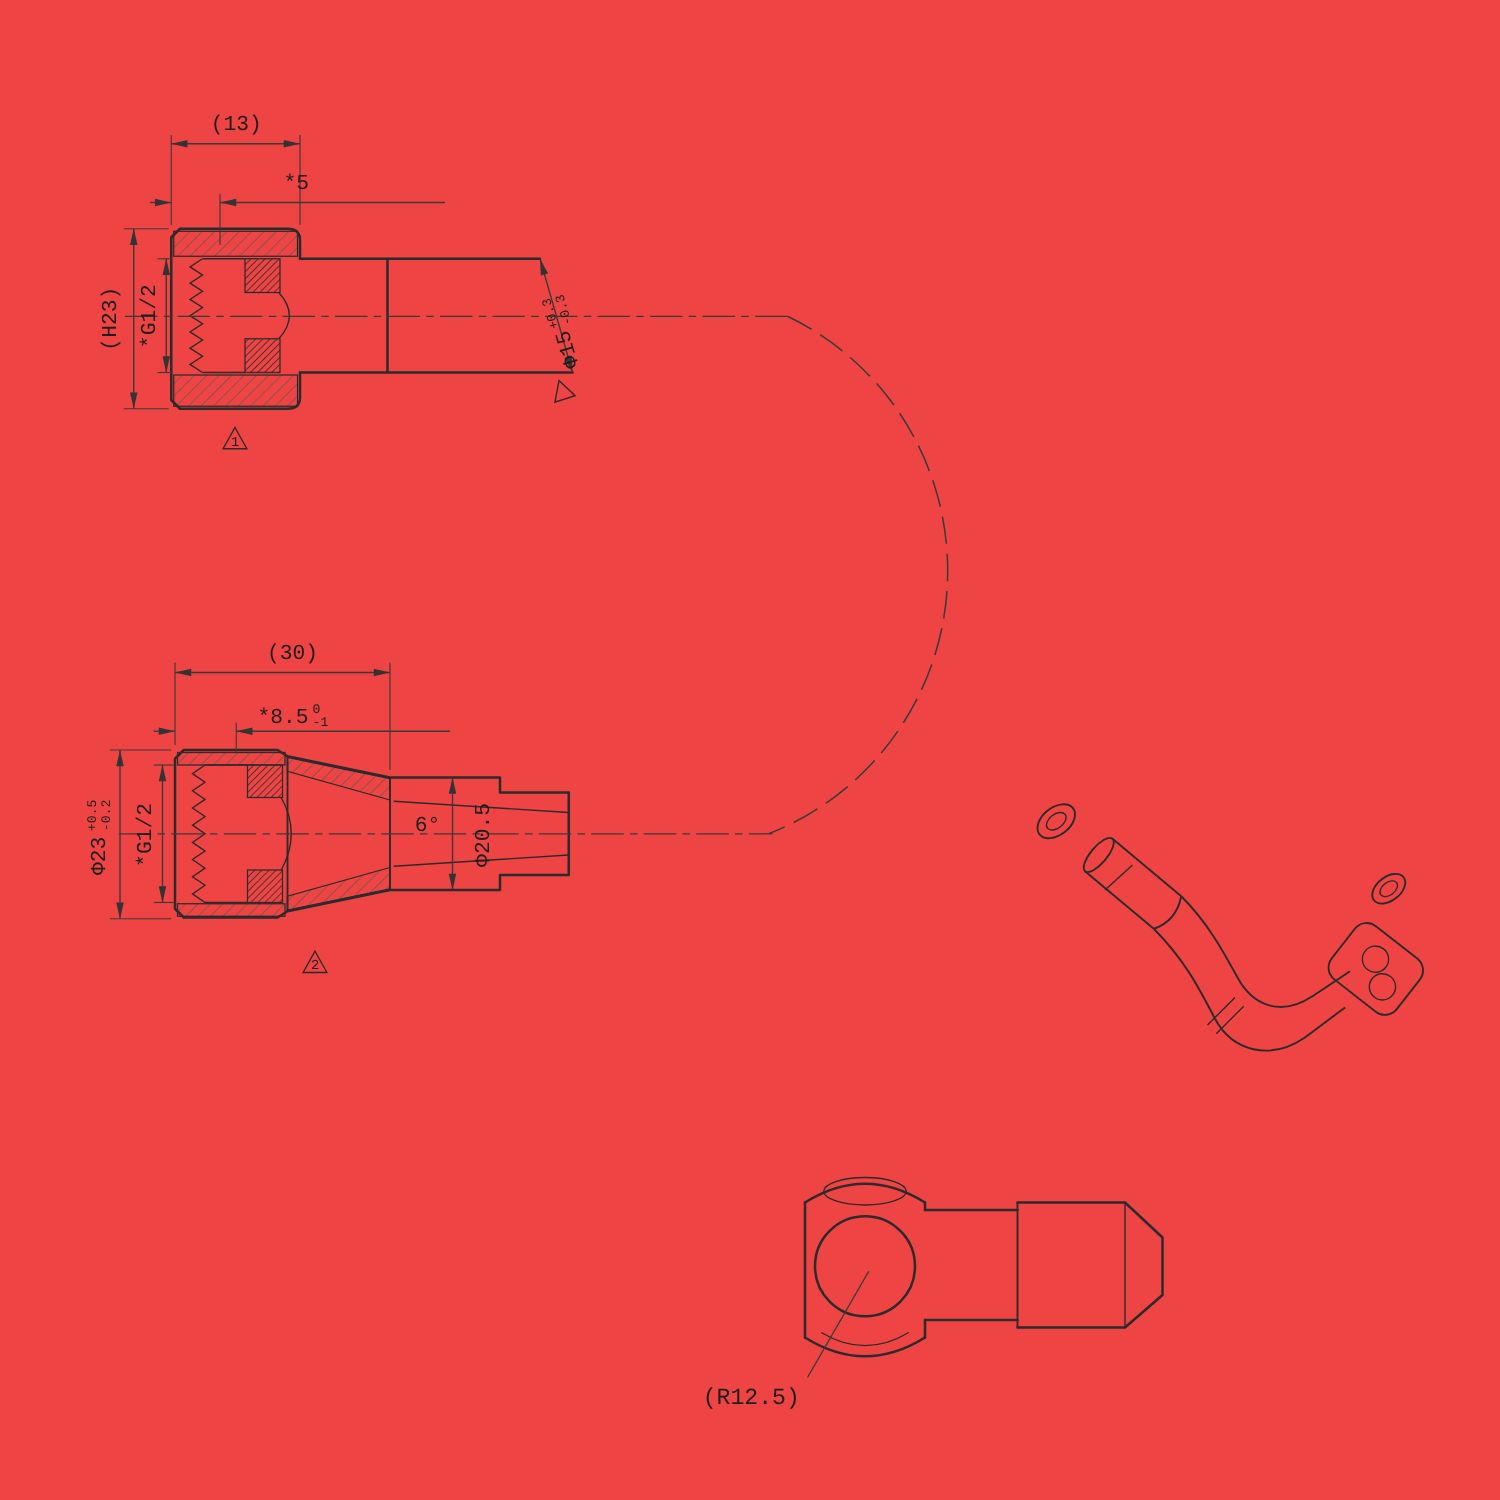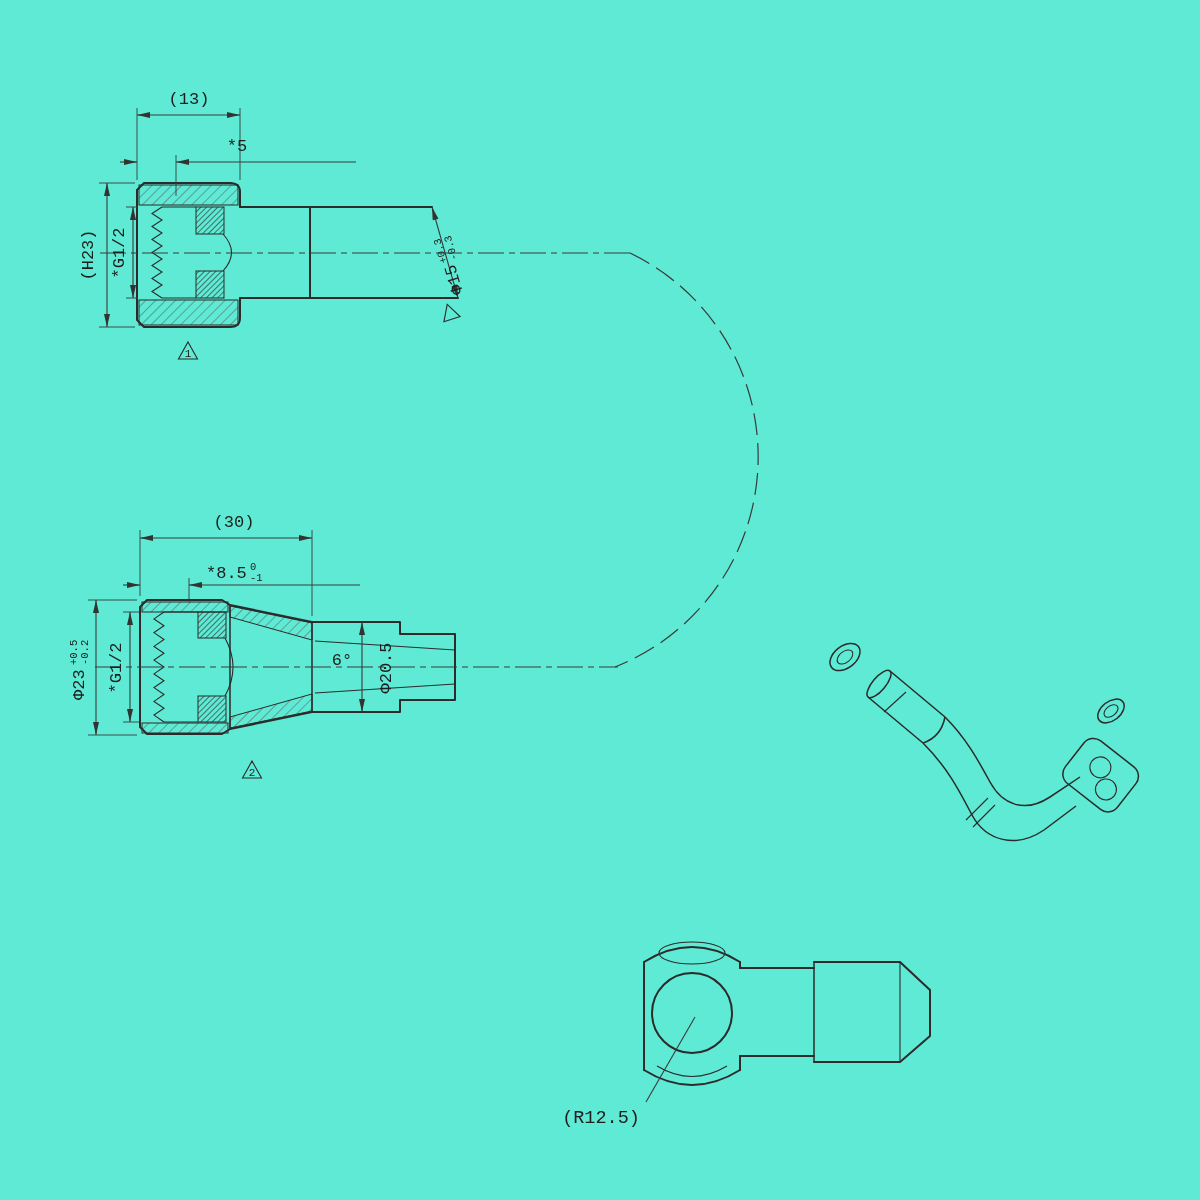--- a/index.html
+++ b/index.html
@@ -1,16 +1,16 @@
 <!DOCTYPE html>
 <html><head>
 <meta charset="utf-8">
 <style>
   html,body{margin:0;padding:0;background:#ffffff;}
-  .canvas{width:1200px;height:1200px;background:#5eead4;position:relative;overflow:hidden;}
+  .canvas{width:1200px;height:1200px;background:#ef4444;position:relative;overflow:hidden;}
   svg{display:block;}
   .ol{fill:none;stroke:#2b2b2b;stroke-width:2;stroke-linejoin:round;stroke-linecap:round;}
   .ol2{fill:none;stroke:#2b2b2b;stroke-width:1.5;stroke-linejoin:round;}
   .tn{fill:none;stroke:#2b2b2b;stroke-width:1.1;}
   .ext{fill:none;stroke:#3a3a3a;stroke-width:0.9;}
   .dim{fill:none;stroke:#3a3a3a;stroke-width:1.1;}
   .ctr{fill:none;stroke:#3a3a3a;stroke-width:1;stroke-dasharray:26 5 6 5;}
   .arc{fill:none;stroke:#3a3a3a;stroke-width:1.2;stroke-dasharray:22 8;}
   .hatched{fill:url(#hatch);stroke:#2b2b2b;stroke-width:1;}
   .sealed{fill:url(#hatch2);stroke:#2b2b2b;stroke-width:1;}

